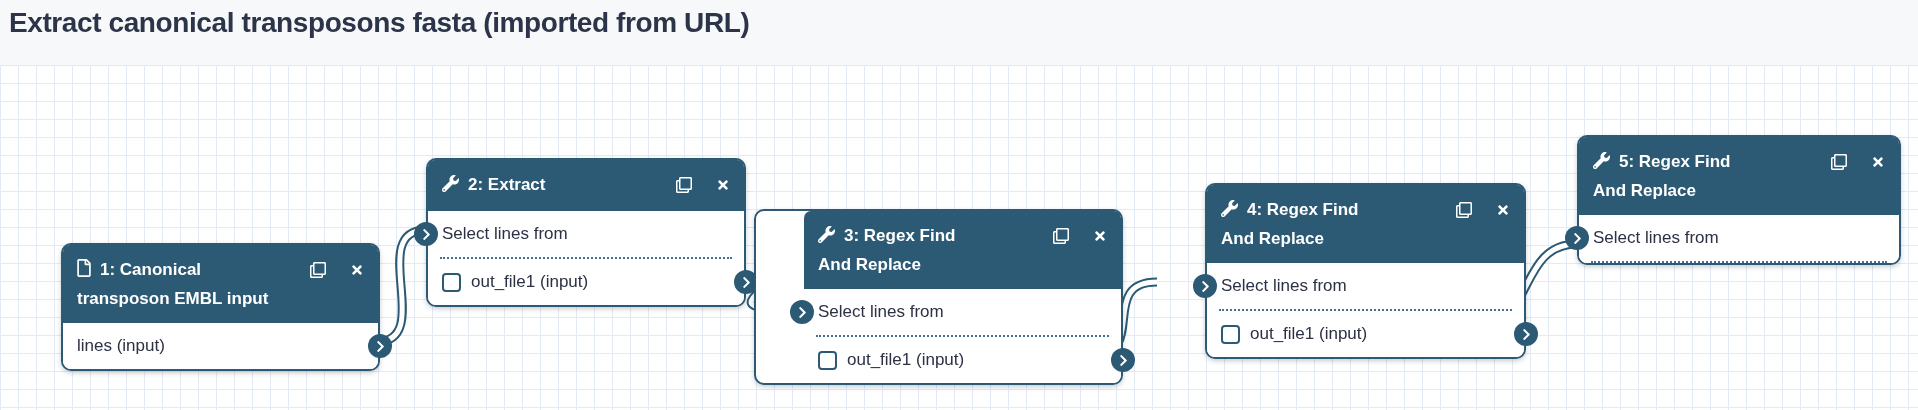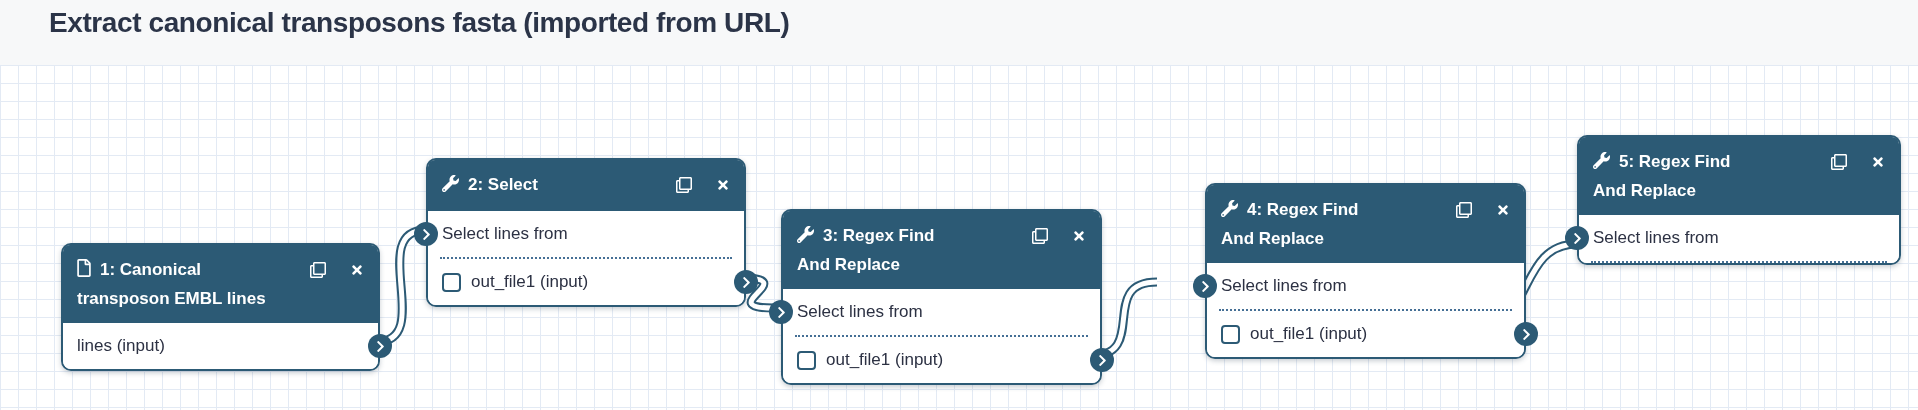--- a/index.html
+++ b/index.html
@@ -1,19 +1,19 @@
 <!DOCTYPE html>
 <html><head>
 <meta charset="utf-8">
 <style>
   html,body{margin:0;padding:0;}
   body{font-family:"Liberation Sans", sans-serif;}
   .page{position:relative;width:1918px;height:410px;background:#f7f8f9;overflow:hidden;}
 
-  .topbar{position:absolute;top:0;left:0;right:0;height:65px;background:#f7f8f9;padding-left:40px;}
+  .topbar{position:absolute;top:0;left:0;right:0;height:65px;background:#f7f8f9;}
   .wf-title{margin:0;padding:7px 10px 0 9px;font-size:28px;font-weight:700;
     letter-spacing:-0.4px;color:#2b3448;}
 
   .canvas{position:absolute;left:0;top:65px;right:0;bottom:0;background:#ffffff;
     background-image:linear-gradient(to right,#e3eaf4 1px,transparent 1px),
                      linear-gradient(to bottom,#e3eaf4 1px,transparent 1px);
     background-size:18px 18px;}
 
   svg.edges{position:absolute;left:0;top:0;width:1918px;height:410px;pointer-events:none;}
   .edge-o{fill:none;stroke:#2c5a75;stroke-width:9;}
@@ -85,21 +85,21 @@
         <span class="action">
           <svg width="14" height="14" viewBox="0 0 352 512">
               <path fill="#fff" d="M242.72 256l100.07-100.07c12.28-12.28 12.28-32.19 0-44.48l-22.24-22.24c-12.28-12.28-32.19-12.28-44.48 0L176 189.28 75.93 89.21c-12.28-12.28-32.19-12.28-44.48 0L9.21 111.45c-12.28 12.28-12.28 32.19 0 44.48L109.28 256 9.21 356.07c-12.28 12.28-12.28 32.19 0 44.48l22.24 22.24c12.28 12.28 32.2 12.28 44.48 0L176 322.72l100.07 100.07c12.28 12.28 32.2 12.28 44.48 0l22.24-22.24c12.28-12.28 12.28-32.19 0-44.48L242.72 256z"></path>
             </svg>
         </span>
       </span>
       <span class="type-icon">
         <svg width="14" height="18" viewBox="0 0 384 512">
             <path fill="#fff" d="M369.9 97.9L286 14C277 5 264.8-.1 252.1-.1H48C21.5 0 0 21.5 0 48v416c0 26.5 21.5 48 48 48h288c26.5 0 48-21.5 48-48V131.9c0-12.7-5.1-25-14.1-34zM332.1 128H256V51.9l76.1 76.1zM48 464V48h160v104c0 13.3 10.7 24 24 24h104v288H48z"></path>
           </svg>
-      </span><span>1: Canonical transposon EMBL lines</span>
+      </span><span>1: Canonical transposon EMBL input</span>
     </div>
     <div class="node-body">
       <div class="row">
         <span>lines (input)</span>
         <span class="conn conn-out">
           <svg width="11" height="13" viewBox="0 0 320 512">
               <path fill="#fff" d="M285.5 273L91.1 467.3c-9.4 9.4-24.6 9.4-33.9 0l-22.7-22.7c-9.4-9.4-9.4-24.5 0-33.9L188.5 256 34.5 101.3c-9.3-9.4-9.3-24.5 0-33.9l22.7-22.7c9.4-9.4 24.6-9.4 33.9 0L285.5 239c9.4 9.4 9.4 24.6 0 34z"></path>
             </svg>
         </span>
       </div>
@@ -117,21 +117,21 @@
         <span class="action">
           <svg width="14" height="14" viewBox="0 0 352 512">
               <path fill="#fff" d="M242.72 256l100.07-100.07c12.28-12.28 12.28-32.19 0-44.48l-22.24-22.24c-12.28-12.28-32.19-12.28-44.48 0L176 189.28 75.93 89.21c-12.28-12.28-32.19-12.28-44.48 0L9.21 111.45c-12.28 12.28-12.28 32.19 0 44.48L109.28 256 9.21 356.07c-12.28 12.28-12.28 32.19 0 44.48l22.24 22.24c12.28 12.28 32.2 12.28 44.48 0L176 322.72l100.07 100.07c12.28 12.28 32.2 12.28 44.48 0l22.24-22.24c12.28-12.28 12.28-32.19 0-44.48L242.72 256z"></path>
             </svg>
         </span>
       </span>
       <span class="type-icon">
         <svg width="17" height="17" viewBox="0 0 512 512">
             <path fill="#fff" d="M507.73 109.1c-2.24-9.03-13.54-12.09-20.12-5.51l-74.36 74.36-67.88-11.31-11.31-67.88 74.36-74.36c6.62-6.62 3.43-17.9-5.66-20.16-47.38-11.74-99.55.91-136.58 37.93-39.64 39.64-50.55 97.1-34.05 147.2L18.74 402.76c-24.99 24.99-24.99 65.51 0 90.5 24.99 24.99 65.51 24.99 90.5 0l213.21-213.21c50.12 16.71 107.47 5.68 147.37-34.22 37.07-37.07 49.7-89.32 37.91-136.73zM64 472c-13.25 0-24-10.75-24-24 0-13.26 10.75-24 24-24s24 10.74 24 24c0 13.25-10.75 24-24 24z"></path>
           </svg>
-      </span><span>2: Select</span>
+      </span><span>2: Extract</span>
     </div>
     <div class="node-body">
       <div class="row">
         <span class="conn conn-in">
           <svg width="11" height="13" viewBox="0 0 320 512">
               <path fill="#fff" d="M285.5 273L91.1 467.3c-9.4 9.4-24.6 9.4-33.9 0l-22.7-22.7c-9.4-9.4-9.4-24.5 0-33.9L188.5 256 34.5 101.3c-9.3-9.4-9.3-24.5 0-33.9l22.7-22.7c9.4-9.4 24.6-9.4 33.9 0L285.5 239c9.4 9.4 9.4 24.6 0 34z"></path>
             </svg>
         </span>
         <span>Select lines from</span>
       </div>
@@ -143,21 +143,21 @@
         <span>out_file1 (input)</span>
         <span class="conn conn-out">
           <svg width="11" height="13" viewBox="0 0 320 512">
               <path fill="#fff" d="M285.5 273L91.1 467.3c-9.4 9.4-24.6 9.4-33.9 0l-22.7-22.7c-9.4-9.4-9.4-24.5 0-33.9L188.5 256 34.5 101.3c-9.3-9.4-9.3-24.5 0-33.9l22.7-22.7c9.4-9.4 24.6-9.4 33.9 0L285.5 239c9.4 9.4 9.4 24.6 0 34z"></path>
             </svg>
         </span>
       </div>
     </div>
   </div>
 
-  <div class="node" style="left:781px;top:209px;width:317px;">
+  <div class="node" style="left:754px;top:209px;width:317px;padding-left:48px;">
     <div class="node-header">
       <span class="node-actions">
         <span class="action">
           <svg width="16" height="16" viewBox="0 0 512 512">
               <path fill="#fff" d="M464 0H144c-26.5 0-48 21.5-48 48v48H48c-26.5 0-48 21.5-48 48v320c0 26.5 21.5 48 48 48h320c26.5 0 48-21.5 48-48v-48h48c26.5 0 48-21.5 48-48V48c0-26.5-21.5-48-48-48zM362 464H54a6 6 0 0 1-6-6V150a6 6 0 0 1 6-6h42v224c0 26.5 21.5 48 48 48h224v42a6 6 0 0 1-6 6zm96-96H150a6 6 0 0 1-6-6V54a6 6 0 0 1 6-6h308a6 6 0 0 1 6 6v308a6 6 0 0 1-6 6z"></path>
             </svg>
         </span>
         <span class="action">
           <svg width="14" height="14" viewBox="0 0 352 512">
               <path fill="#fff" d="M242.72 256l100.07-100.07c12.28-12.28 12.28-32.19 0-44.48l-22.24-22.24c-12.28-12.28-32.19-12.28-44.48 0L176 189.28 75.93 89.21c-12.28-12.28-32.19-12.28-44.48 0L9.21 111.45c-12.28 12.28-12.28 32.19 0 44.48L109.28 256 9.21 356.07c-12.28 12.28-12.28 32.19 0 44.48l22.24 22.24c12.28 12.28 32.2 12.28 44.48 0L176 322.72l100.07 100.07c12.28 12.28 32.2 12.28 44.48 0l22.24-22.24c12.28-12.28 12.28-32.19 0-44.48L242.72 256z"></path>

